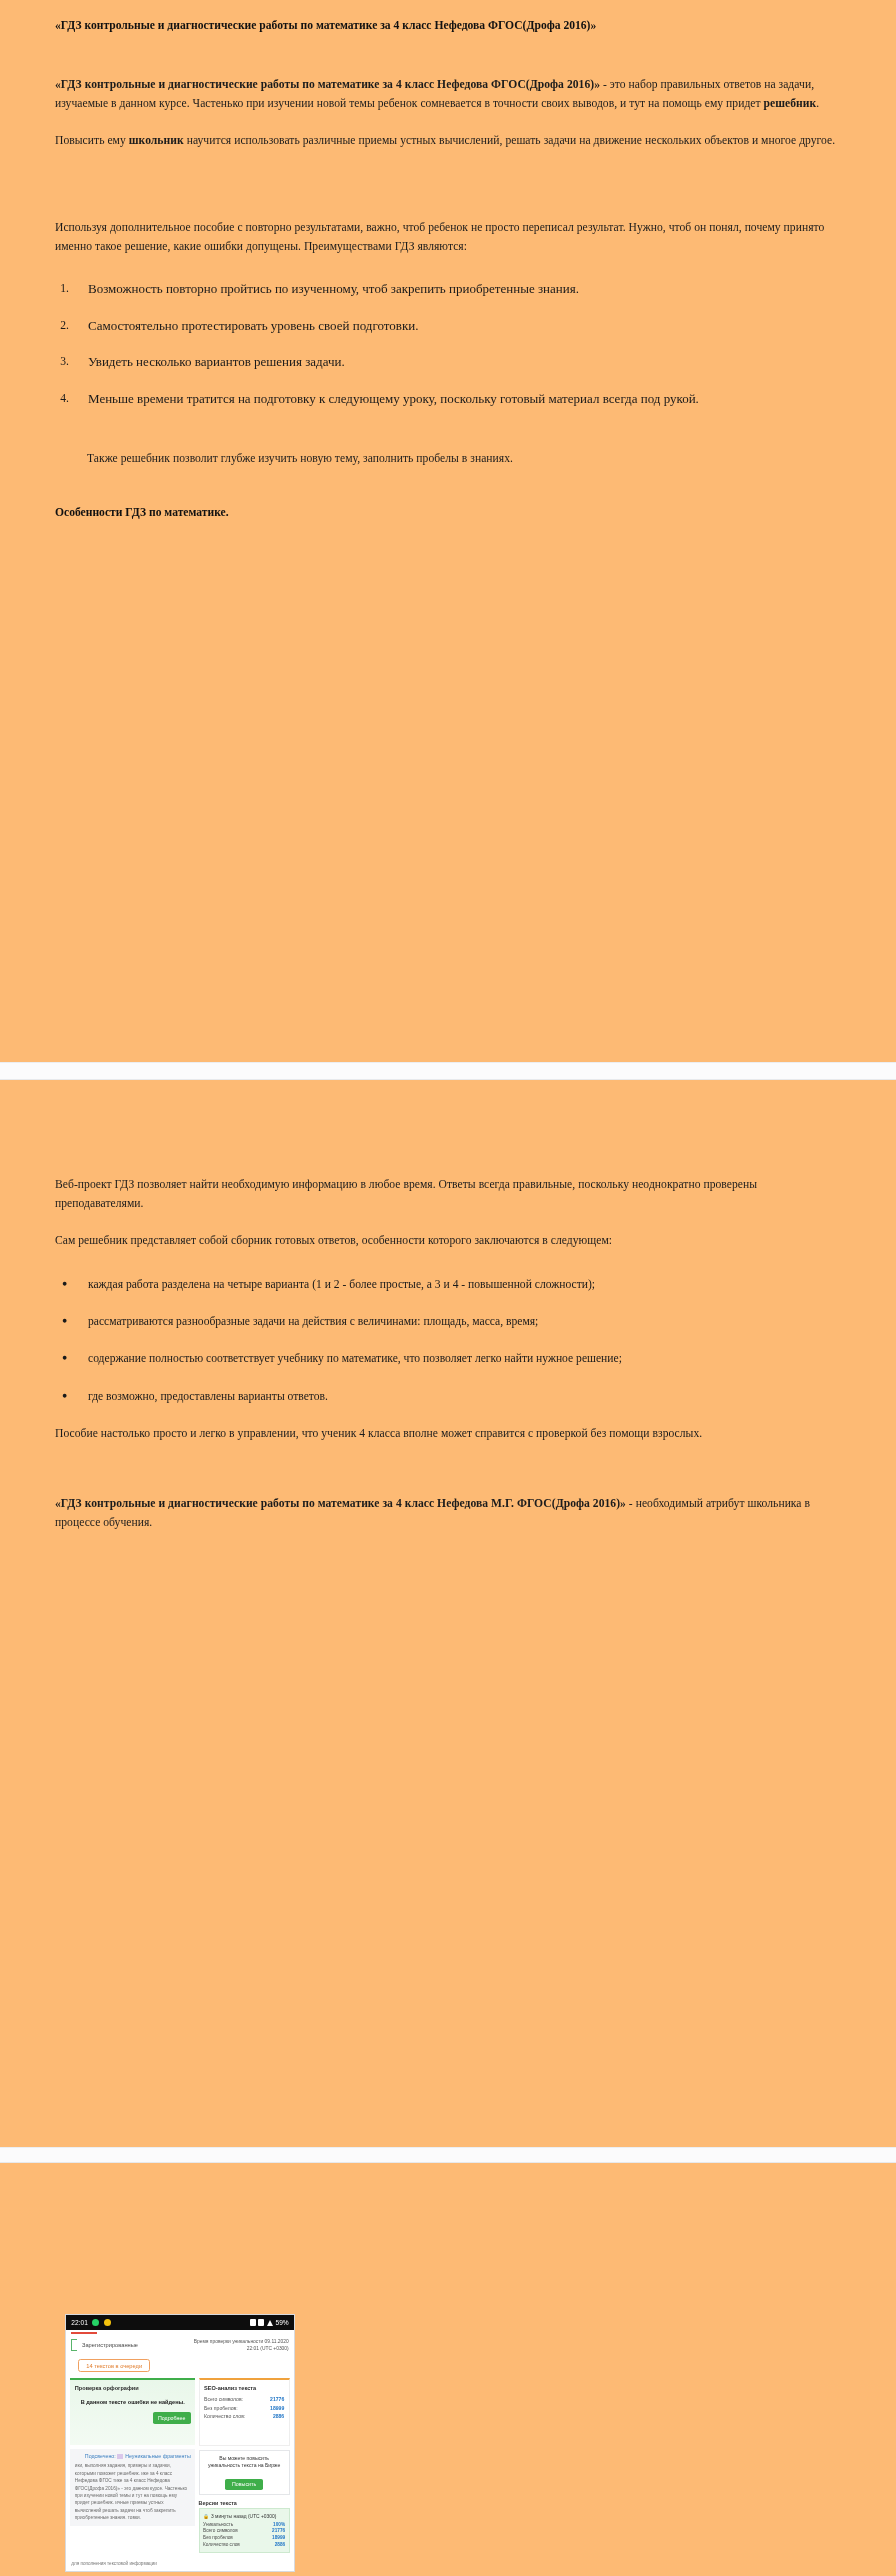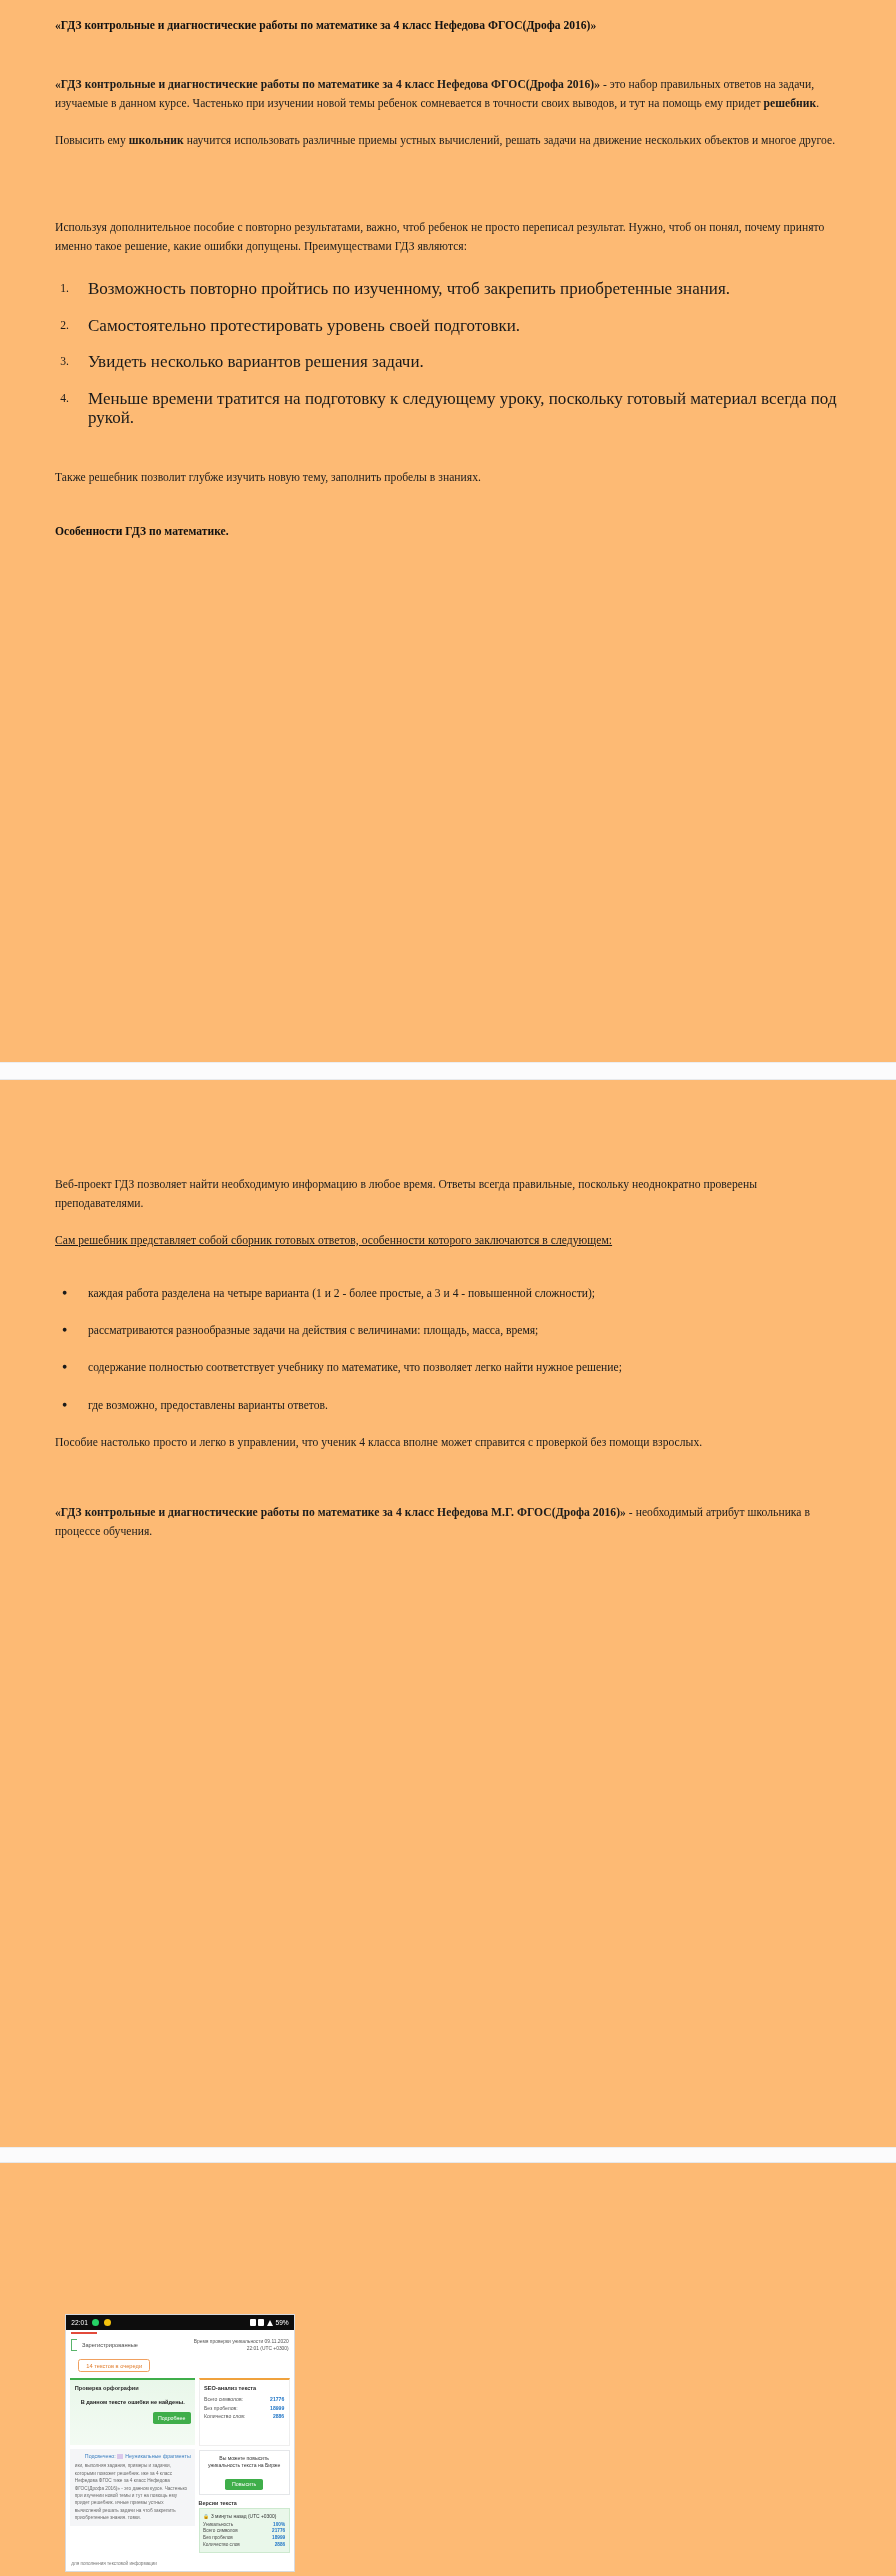--- a/index.html
+++ b/index.html
@@ -59,21 +59,21 @@
     margin:0 0 16px 0;
     padding-left:0;
     list-style:none;
     counter-reset:li;
   }
   ol.num-list > li{
     counter-increment:li;
     position:relative;
     padding-left:33px;
     margin-bottom:17.6px;
-    font-size:17px;
+    font-size:13px;
     line-height:19px;
   }
   ol.num-list > li:before{
     content:counter(li) ".";
     position:absolute;
     left:5.3px;
     top:0;
     font-size:11.6px;
   }
 
@@ -255,34 +255,34 @@
 
       <ol class="num-list">
         <li>Возможность повторно пройтись по изученному, чтоб закрепить приобретенные знания.</li>
         <li>Самостоятельно протестировать уровень своей подготовки.</li>
         <li>Увидеть несколько вариантов решения задачи.</li>
         <li>Меньше времени тратится на подготовку к следующему уроку, поскольку готовый материал всегда под рукой.</li>
       </ol>
 
       <div class="spacer-m"></div>
 
-      <p class="body-text" style="margin-bottom:35px;">Также решебник позволит глубже изучить новую тему, заполнить пробелы в знаниях.</p>
+      <p class="body-text" style="margin-bottom:35px;margin-left:32px;">Также решебник позволит глубже изучить новую тему, заполнить пробелы в знаниях.</p>
 
       <p class="heading">Особенности ГДЗ по математике.</p>
     </div>
   </div>
 
   <div class="band" style="height:16px;"></div>
 
   <div class="block" style="padding-top:95px;height:972px;">
     <div class="content">
 
       <p class="body-text">Веб-проект ГДЗ позволяет найти необходимую информацию в любое время. Ответы всегда правильные, поскольку неоднократно проверены преподавателями.</p>
 
-      <p class="body-text" style="margin-bottom:34px;text-decoration:underline;"> Сам решебник представляет собой сборник готовых ответов, особенности которого заключаются в следующем:</p>
+      <p class="body-text" style="margin-bottom:25px;"> Сам решебник представляет собой сборник готовых ответов, особенности которого заключаются в следующем:</p>
 
       <ul class="bullet-list">
         <li>каждая работа разделена на четыре варианта (1 и 2 - более простые, а 3 и 4 - повышенной сложности);</li>
         <li>рассматриваются разнообразные задачи на действия с величинами: площадь, масса, время;</li>
         <li>содержание полностью соответствует учебнику по математике, что позволяет легко найти нужное решение;</li>
         <li>где возможно, предоставлены варианты ответов.</li>
       </ul>
 
       <p class="body-text" style="margin-bottom:51px;">Пособие настолько просто и легко в управлении, что ученик 4 класса вполне может справится с проверкой без помощи взрослых.</p>
 

